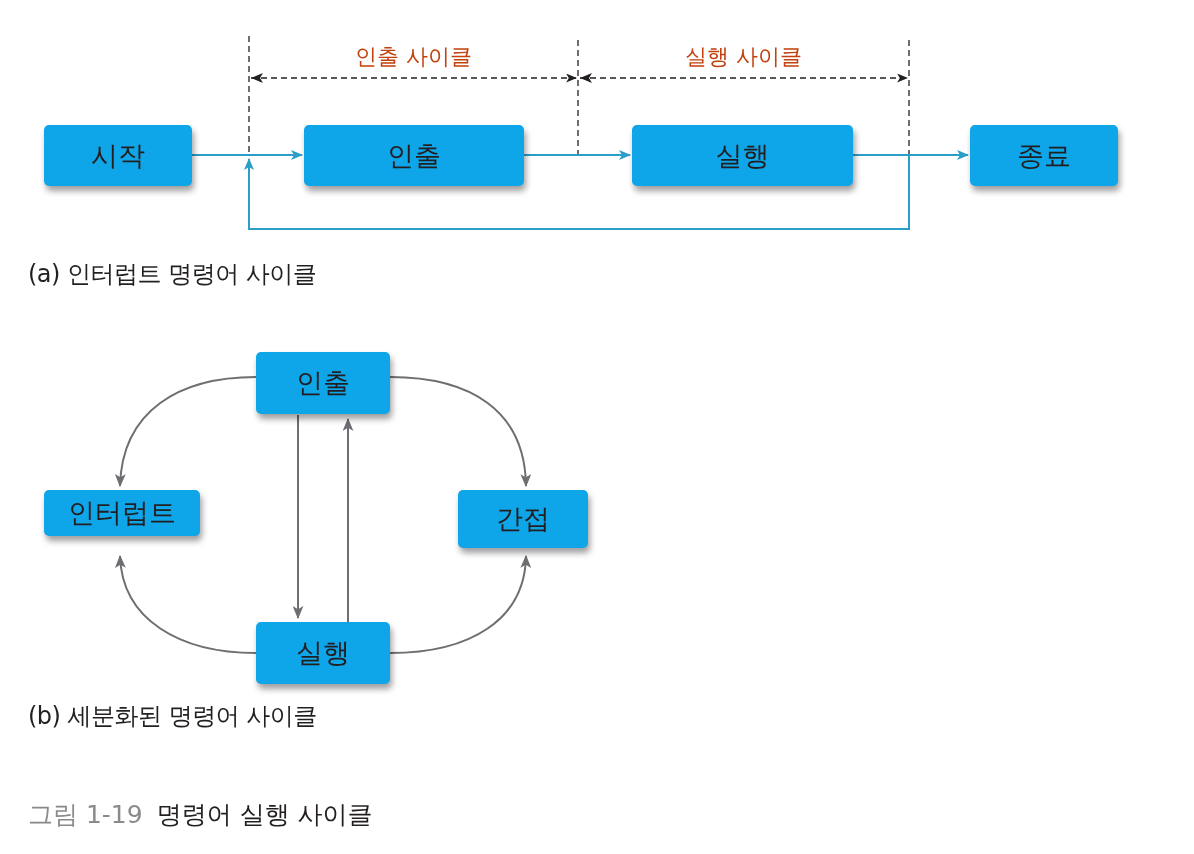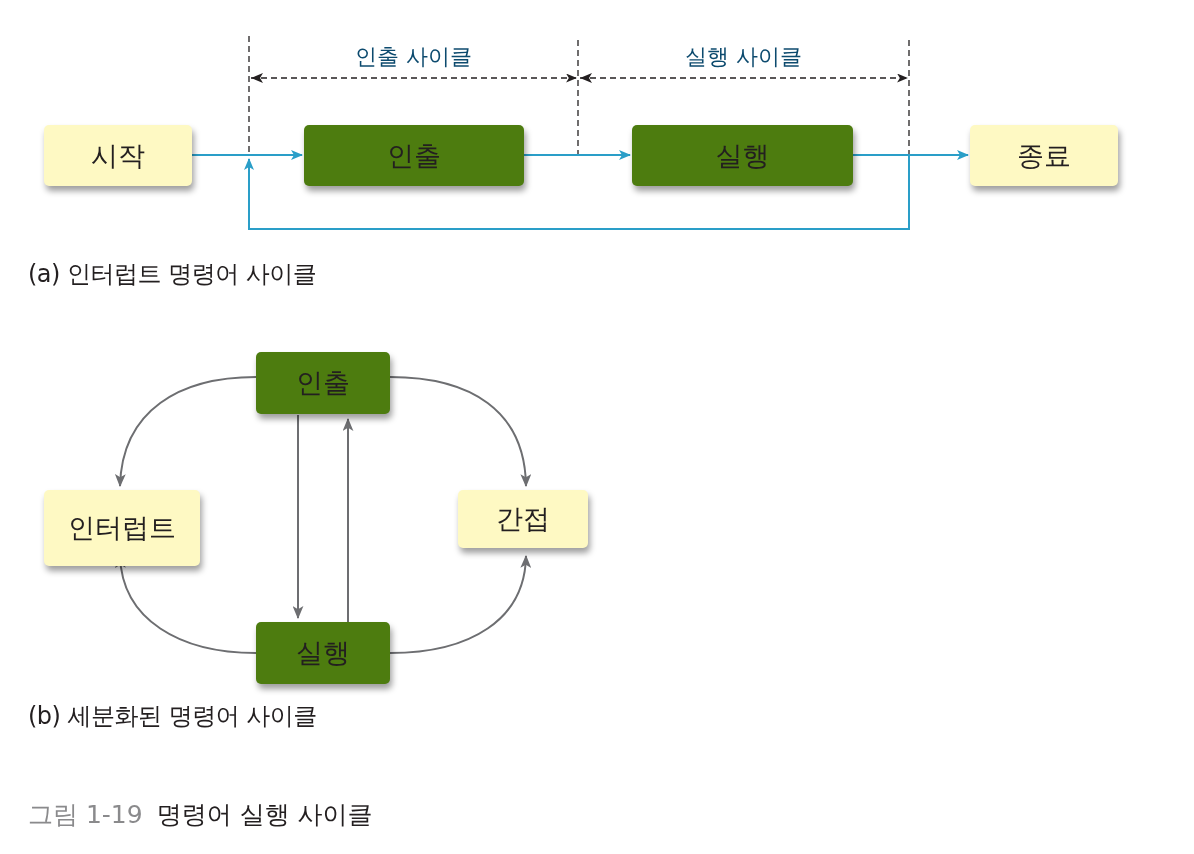--- a/index.html
+++ b/index.html
@@ -2,24 +2,24 @@
 <html><head>
   <meta charset="utf-8">
   <style>
     html, body { margin: 0; padding: 0; background: #ffffff; }
     body { width: 1194px; height: 854px; position: relative; overflow: hidden;
            font-family: "DejaVu Sans", "Liberation Sans", sans-serif; color: #231f20; }
     svg.diagram { position: absolute; left: 0; top: 0; }
     .box { position: absolute; display: flex; align-items: center; justify-content: center;
            border-radius: 5px; font-size: 27px; color: #231f20;
            box-shadow: 2px 5px 6px rgba(0,0,0,0.38); }
-    .box.gray { background: #fef9c3; }
-    .box.blue { background: #4d7c0f; }
+    .box.gray { background: #0ea5e9; }
+    .box.blue { background: #0ea5e9; }
     .label { position: absolute; white-space: nowrap; }
-    .dim-label { font-size: 22px; color: #0c4a6e; }
+    .dim-label { font-size: 22px; color: #c2410c; }
     .sub-caption { font-size: 24px; color: #231f20; letter-spacing: -0.5px; }
     .fig-caption { font-size: 25px; }
     .fig-num { color: #8a8a8c; margin-right: 14px; }
     .fig-title { color: #231f20; }
   </style>
 </head>
 <body>
 
 <svg class="diagram" width="1194" height="854" viewBox="0 0 1194 854">
   <defs>
@@ -71,21 +71,21 @@
 </div>
 <div class="box gray" style="left:970px; top:125px; width:148px; height:61px;">
   <span>종료</span>
 </div>
 
 <div class="label sub-caption" style="left:28px; top:258px;">(a) 인터럽트 명령어 사이클</div>
 
 <div class="box blue" style="left:256px; top:352px; width:134px; height:62px;">
   <span>인출</span>
 </div>
-<div class="box gray" style="left:44px; top:490px; width:156px; height:76px;font-family:Liberation Mono, monospace;">
+<div class="box gray" style="left:44px; top:490px; width:156px; height:46px;font-family:Liberation Mono, monospace;">
   <span>인터럽트</span>
 </div>
 <div class="box gray" style="left:458px; top:490px; width:130px; height:58px;">
   <span>간접</span>
 </div>
 <div class="box blue" style="left:256px; top:622px; width:134px; height:62px;">
   <span>실행</span>
 </div>
 
 <div class="label sub-caption" style="left:28px; top:700px;">(b) 세분화된 명령어 사이클</div>

